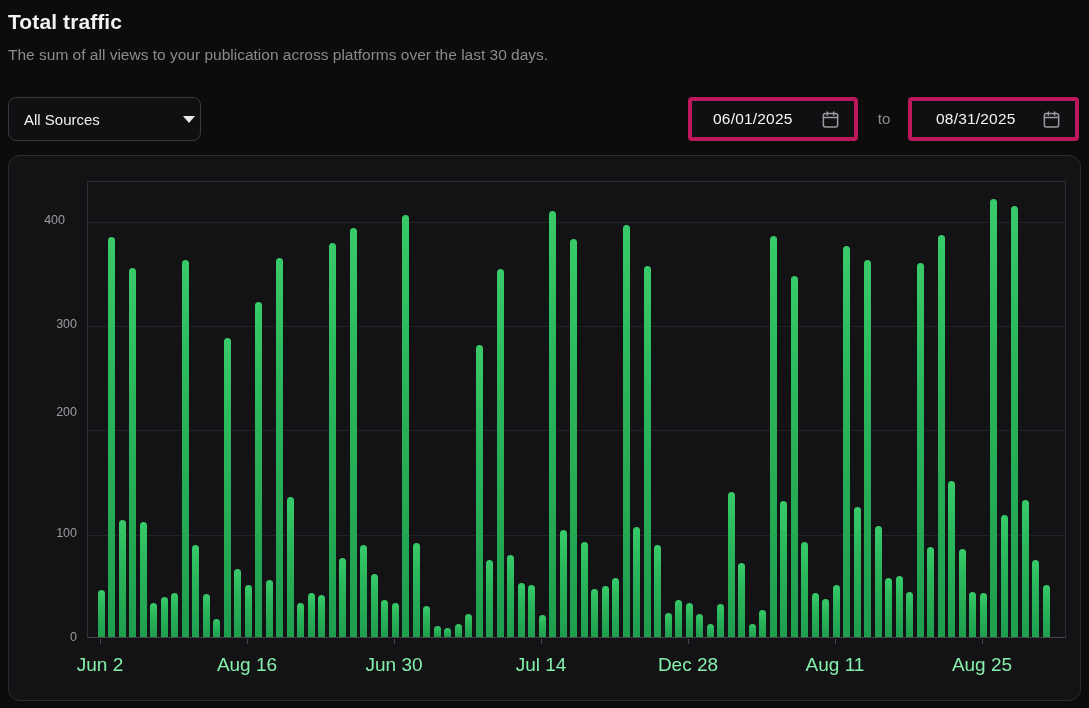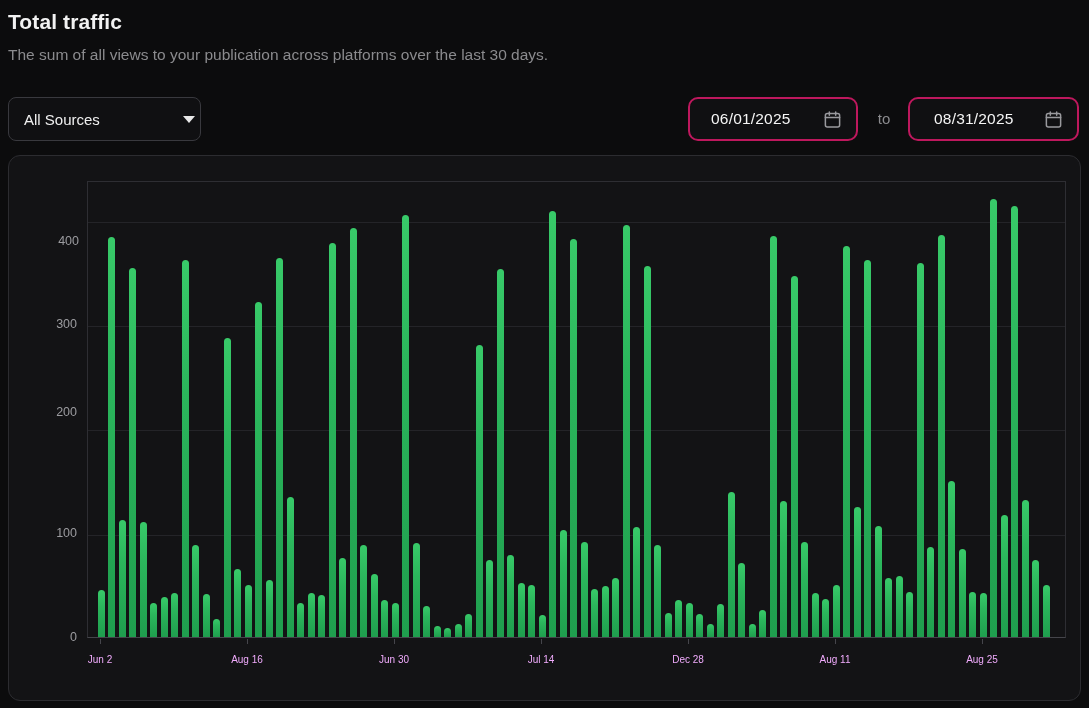--- a/index.html
+++ b/index.html
@@ -32,21 +32,21 @@
   }
   .source-select-label { font-size: 15px; color: #f0f0f0; flex: 1; }
   .caret-down {
     width: 0; height: 0;
     border-left: 6px solid transparent;
     border-right: 6px solid transparent;
     border-top: 7px solid #e8e8e8;
   }
   .date-box {
     position: absolute; top: 97px; height: 44px;
-    border: 2px solid #be185d; border-radius: 10px;
+    border: 4px solid #be185d; border-radius: 4px;
     background: #101012;
     display: flex; align-items: center;
     padding: 0 14px 0 21px;
     cursor: text;
   }
   .date-box.start { left: 688px; width: 170px; }
   .date-box.end   { left: 908px; width: 171px; padding-left: 24px; }
   .date-value { font-size: 15.5px; color: #f5f5f5; flex: 1; letter-spacing: 0.2px; }
   .date-sep {
     position: absolute; top: 110px; left: 868px; width: 32px;
@@ -81,21 +81,21 @@
     position: absolute;
     width: 42px; text-align: right;
     font-size: 12.5px; color: #9c9ca0;
   }
   .x-tick {
     position: absolute; width: 1px; height: 5px;
     background: #45454b;
   }
   .x-label {
     position: absolute; width: 84px; text-align: center;
-    font-size: 10px; color: #f0abfc;
+    font-size: 19px; color: #86efac;
   }
 </style>
 </head>
 <body>
 
 <div class="page-title">Total traffic</div>
 <div class="page-subtitle">The sum of all views to your publication across platforms over the last 30 days.</div>
 
 <div class="source-select">
   <span class="source-select-label">All Sources</span>
@@ -219,21 +219,21 @@
       <div class="bar" style="left: 912.5px; height: 122.075px;"></div>
       <div class="bar" style="left: 923px; height: 430.916px;"></div>
       <div class="bar" style="left: 933.5px; height: 136.683px;"></div>
       <div class="bar" style="left: 944px; height: 77.21px;"></div>
       <div class="bar" style="left: 954.5px; height: 52.1689px;"></div>
     </div>
 <div class="y-label" style="left: 26px; top: 474px;">0</div>
     <div class="y-label" style="left: 26px; top: 369.662px;">100</div>
     <div class="y-label" style="left: 26px; top: 249px;">200</div>
     <div class="y-label" style="left: 26px; top: 160.986px;">300</div>
-    <div class="y-label" style="left: 28px; top: 56.6484px; margin-top: 21px;">400</div>
+    <div class="y-label" style="left: 14px; top: 56.6484px;">400</div>
     <div class="x-tick" style="left: 91px; top: 483px;"></div>
     <div class="x-label" style="left: 49px; top: 498px;">Jun 2</div>
     <div class="x-tick" style="left: 238px; top: 483px;"></div>
     <div class="x-label" style="left: 196px; top: 498px;">Aug 16</div>
     <div class="x-tick" style="left: 385px; top: 483px;"></div>
     <div class="x-label" style="left: 343px; top: 498px;">Jun 30</div>
     <div class="x-tick" style="left: 532px; top: 483px;"></div>
     <div class="x-label" style="left: 490px; top: 498px;">Jul 14</div>
     <div class="x-tick" style="left: 679px; top: 483px;"></div>
     <div class="x-label" style="left: 637px; top: 498px;">Dec 28</div>

